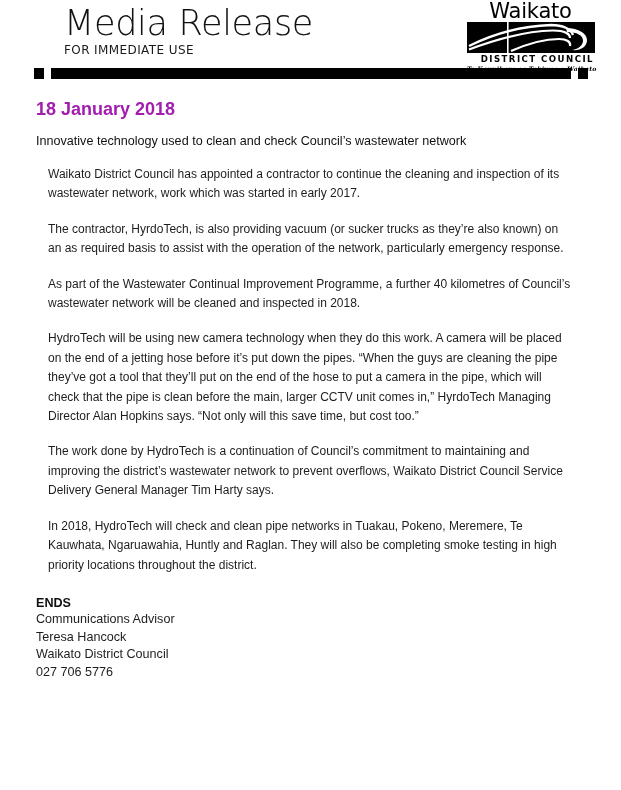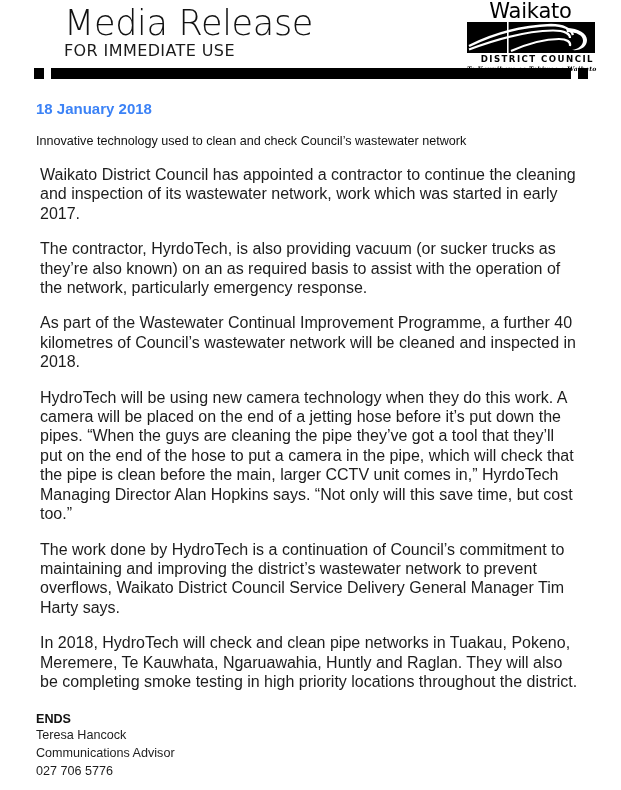--- a/index.html
+++ b/index.html
@@ -40,21 +40,21 @@
     font-weight: 300;
     font-size: 35px;
     line-height: 38px;
     letter-spacing: -0.3px;
     color: #121212;
     white-space: nowrap;
   }
   .masthead-sub {
     font-family: "DejaVu Sans", sans-serif;
     font-weight: 400;
-    font-size: 16px;
+    font-size: 12px;
     line-height: 15px;
     letter-spacing: 0.4px;
     color: #1a1a1a;
     margin-top: 1px;
     white-space: nowrap;
   }
 
   
   .logo {
     position: absolute;
@@ -126,38 +126,38 @@
 
   
   .content {
     position: absolute;
     left: 36px;
     top: 101px;
     width: 548px;
   }
 
   .date {
-    font-size: 15px;
-    font-weight: 700;
-    line-height: 16px;
-    color: #3b82f6;
+    font-size: 18px;
+    font-weight: 700;
+    line-height: 16px;
+    color: #a21caf;
   }
   .headline {
     font-size: 12.6px;
     font-weight: 400;
     line-height: 16px;
     color: #111;
     margin-top: 16px;
   }
 
   p.para {
-    font-size: 16px;
+    font-size: 12px;
     line-height: 19.4px;
     color: #1d1d1d;
-    margin: 4px;
+    margin: 12px;
     padding: 0;
     margin-top: 16px;
     text-align: left;
   }
 
   .ends {
     font-size: 12.6px;
     font-weight: 700;
     line-height: 16px;
     color: #111;
@@ -230,18 +230,19 @@
     <p class="para">The contractor, HyrdoTech, is also providing vacuum (or sucker trucks as they’re also known) on an as required basis to assist with the operation of the network, particularly emergency response.</p>
     <p class="para">As part of the Wastewater Continual Improvement Programme, a further 40 kilometres of Council’s wastewater network will be cleaned and inspected in 2018.</p>
     <p class="para">HydroTech will be using new camera technology when they do this work. A camera will be placed on the end of a jetting hose before it’s put down the pipes. “When the guys are cleaning the pipe they’ve got a tool that they’ll put on the end of the hose to put a camera in the pipe, which will check that the pipe is clean before the main, larger CCTV unit comes in,” HyrdoTech Managing Director Alan Hopkins says. “Not only will this save time, but cost too.”</p>
     <p class="para">The work done by HydroTech is a continuation of Council’s commitment to maintaining and improving the district’s wastewater network to prevent overflows, Waikato District Council Service Delivery General Manager Tim Harty says.</p>
     <p class="para">In 2018, HydroTech will check and clean pipe networks in Tuakau, Pokeno, Meremere, Te Kauwhata, Ngaruawahia, Huntly and Raglan. They will also be completing smoke testing in high priority locations throughout the district.</p>
 
     <div class="ends">ENDS</div>
 
 
 
+    <div class="contact-line">Communications Advisor</div>
     <div class="contact-line">Teresa Hancock</div>
-    <div class="contact-line">Communications Advisor</div>
+    <div class="contact-line">Waikato District Council</div>
     <div class="contact-line">027 706 5776</div>
 
   </div>
 </div>
 
 </body></html>

